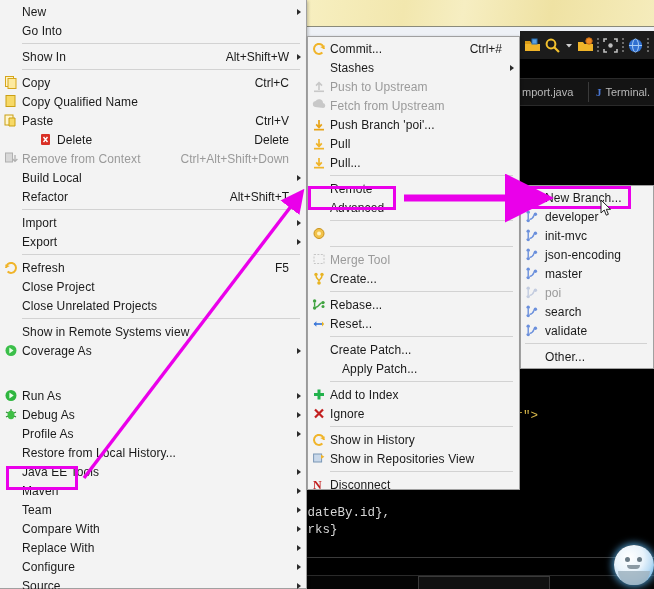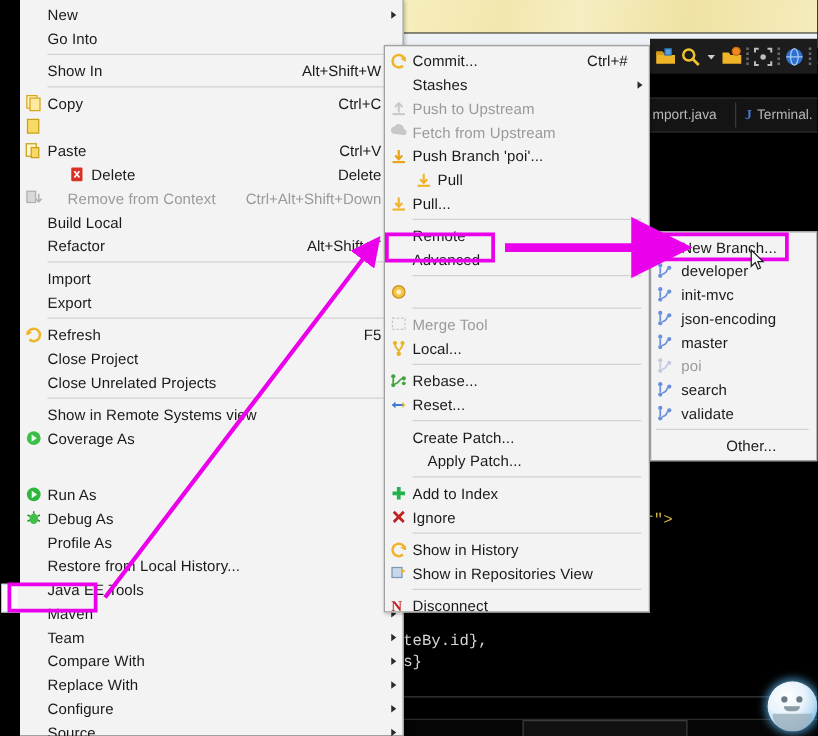--- a/index.html
+++ b/index.html
@@ -63,21 +63,21 @@
   .mi .ic{position:absolute;left:3px;top:2px;width:16px;height:15px;}
   .mi .lbl{margin-left:22px;white-space:nowrap;letter-spacing:.1px;}
   .mi .acc{position:absolute;right:17px;font-size:12px;color:#1a1a1a;white-space:nowrap;}
   .mi .arw{position:absolute;right:5px;top:7px;width:0;height:0;
     border-left:4px solid #2a2a2a;border-top:3.5px solid transparent;border-bottom:3.5px solid transparent;}
   .mi.dis .lbl,.mi.dis .acc{color:#9a9a9a;}
   .sep{height:1px;margin:3px 6px 3px 22px;background:#d2d2d2;}
   .sep.full{margin-left:4px;}
 
   
-  #menu-main{left:16px;top:0;width:307px;height:589px;border-left:none;border-top:none;}
+  #menu-main{left:0;top:0;width:307px;height:589px;border-left:none;border-top:none;}
   #menu-main .mi{height:19px;}
 
   
   #menu-team{left:307px;top:36px;width:213px;height:454px;}
 
   
   #menu-switch{left:520px;top:185px;width:134px;height:184px;}
   #menu-switch .mi .lbl{margin-left:24px;}
 
   
@@ -231,20 +231,21 @@
       </span>
       <span class="lbl">Copy</span>
       <span class="acc">Ctrl+C</span>
     </div>
     <div class="mi" style="height: 19px;">
       <span class="ic">
         <svg class="gi" viewBox="0 0 16 15">
           <rect x="3" y="1.5" width="9" height="11" fill="#f7d966" stroke="#caa015"></rect>
         </svg>
       </span>
+      <span class="lbl">Copy Qualified Name</span>
     </div>
     <div class="mi" style="height: 19px;">
       <span class="ic">
         <svg class="gi" viewBox="0 0 16 15">
           <rect x="2" y="2" width="8" height="10" fill="#fff6cf" stroke="#caa015"></rect>
           <path d="M6 5h6v8H6z" fill="#f7d966" stroke="#caa015"></path>
         </svg>
       </span>
       <span class="lbl">Paste</span>
       <span class="acc">Ctrl+V</span>
@@ -252,21 +253,21 @@
     <div class="mi" style="height: 19px; margin-left: 35px;">
       <span class="ic">
         <svg class="gi" viewBox="0 0 16 15">
           <rect x="3" y="2" width="9" height="11" rx="1" fill="#d93025"></rect>
           <path d="M5.5 5l4 5M9.5 5l-4 5" stroke="#fff" stroke-width="1.4"></path>
         </svg>
       </span>
       <span class="lbl">Delete</span>
       <span class="acc">Delete</span>
     </div>
-    <div class="mi dis" style="height: 19px; padding-left: 16px;">
+    <div class="mi dis" style="height: 19px;">
       <span class="ic">
         <svg class="gi" viewBox="0 0 16 15">
           <rect x="2.5" y="2" width="7" height="9" fill="#d8d8d8" stroke="#b0b0b0"></rect>
           <path d="M12 4v6M9.6 8l2.4 2.4 2.4-2.4" stroke="#b0b0b0" stroke-width="1.3" fill="none"></path>
         </svg>
       </span>
       <span class="lbl">Remove from Context</span>
       <span class="acc">Ctrl+Alt+Shift+Down</span>
     </div>
     <div class="mi" style="height: 19px;">
@@ -410,21 +411,21 @@
     </div>
     <div class="mi" style="height: 19px;">
       <span class="ic">
         <svg class="gi" viewBox="0 0 16 15">
           <path d="M8 3v7M5.2 7.4L8 10.4l2.8-3" stroke="#e8a317" stroke-width="1.7" fill="none"></path>
           <rect x="3" y="11.8" width="10" height="1.7" fill="#e8a317"></rect>
         </svg>
       </span>
       <span class="lbl">Push Branch 'poi'...</span>
     </div>
-    <div class="mi" style="height: 19px; margin-left: 20px;">
+    <div class="mi" style="height: 19px;">
       <span class="ic">
         <svg class="gi" viewBox="0 0 16 15">
           <path d="M8 3v7M5.2 7.4L8 10.4l2.8-3" stroke="#f0b429" stroke-width="1.7" fill="none"></path>
           <rect x="3" y="11.8" width="10" height="1.7" fill="#f0b429"></rect>
         </svg>
       </span>
       <span class="lbl">Pull</span>
     </div>
     <div class="mi" style="height: 19px;">
       <span class="ic">
@@ -464,21 +465,21 @@
     </div>
     <div class="mi" style="height: 19px;">
       <span class="ic">
         <svg class="gi" viewBox="0 0 16 15">
           <circle cx="5" cy="3.4" r="1.7" fill="#e8b321"></circle>
           <circle cx="11" cy="3.4" r="1.7" fill="#e8b321"></circle>
           <circle cx="8" cy="12" r="1.8" fill="#e8b321"></circle>
           <path d="M5 4.6C5 8 8 8 8 10.4M11 4.6C11 8 8 8 8 10.4" stroke="#e8b321" stroke-width="1.5" fill="none"></path>
         </svg>
       </span>
-      <span class="lbl">Local...</span>
+      <span class="lbl">Create...</span>
     </div>
     <div class="sep"></div>
     <div class="mi" style="height: 19px;">
       <span class="ic">
         <svg class="gi" viewBox="0 0 16 15">
           <circle cx="3.6" cy="4" r="1.7" fill="#3fa33f"></circle>
           <circle cx="3.6" cy="11" r="1.7" fill="#3fa33f"></circle>
           <circle cx="12" cy="5.6" r="1.7" fill="#3fa33f"></circle>
           <circle cx="12" cy="9.6" r="1.5" fill="#3fa33f"></circle>
           <path d="M3.6 5.6v4M4.8 10.2C8 10 8 6.6 10.6 6" stroke="#3fa33f" stroke-width="1.4" fill="none"></path>
@@ -634,21 +635,21 @@
         <svg class="gi" viewBox="0 0 16 15">
           <circle cx="4.2" cy="3.3" r="1.7" fill="#6a8fdc"></circle>
           <circle cx="4.2" cy="11.6" r="1.7" fill="#6a8fdc"></circle>
           <circle cx="11.4" cy="5.2" r="1.7" fill="#6a8fdc"></circle>
           <path d="M4.2 5v5M5.6 10.4C9.6 10 9.6 6.6 10.2 6" stroke="#6a8fdc" stroke-width="1.4" fill="none"></path>
         </svg>
       </span>
       <span class="lbl">validate</span>
     </div>
     <div class="sep full"></div>
-    <div class="mi" style="height: 19px; margin-left: 36px;">
+    <div class="mi" style="height: 19px;">
       <span class="lbl">Other...</span>
     </div>
   </div>
 
 <svg class="layer" id="arrows" viewBox="0 0 654 589">
   <defs>
     <marker id="ah" markerWidth="7" markerHeight="7" refX="1" refY="3.5" orient="auto">
       <polygon points="0,0 7,3.5 0,7" fill="#ea00ea"></polygon>
     </marker>
   </defs>

